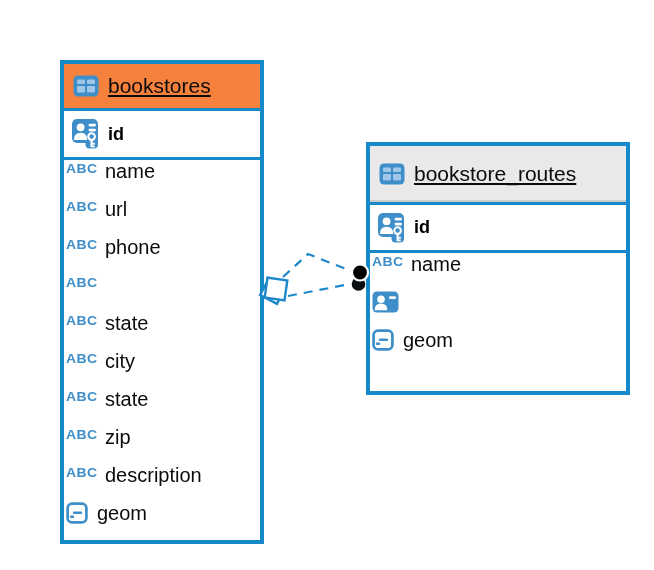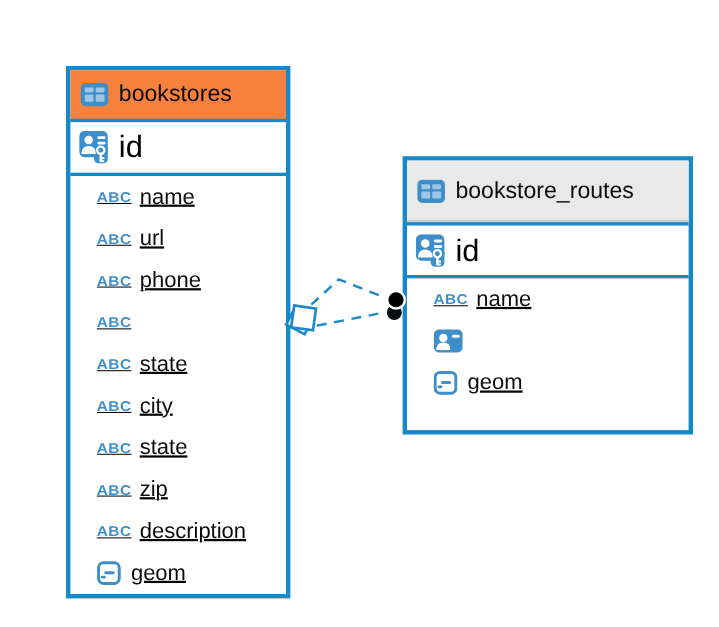--- a/index.html
+++ b/index.html
@@ -6,29 +6,29 @@
   body{font-family:"Liberation Sans", sans-serif; background:#ffffff;}
   .canvas{position:relative;width:654px;height:570px;background:#ffffff;overflow:hidden;}
 
   .ertable{position:absolute;border:4px solid #1689CA;background:#ffffff;box-sizing:content-box;}
   .ertable.bookstores{left:60px;top:60px;width:196px;height:476px;}
   .ertable.routes{left:366px;top:142px;width:256px;height:245px;}
 
   .thead{display:flex;align-items:center;gap:9px;padding-left:9px;border-bottom:3px solid #1689CA;box-sizing:border-box;}
   .bookstores .thead{height:47px;}
   .routes .thead{height:59px;box-shadow:inset 0 -2px 0 rgba(0,0,0,0.12);}
-  .ttitle{font-size:21px;color:#0b0b0b;white-space:nowrap;}
+  .ttitle{font-size:21px;color:#0b0b0b;white-space:nowrap;text-decoration:underline;}
 
   .pkrow{display:flex;align-items:center;gap:9px;padding-left:8px;border-bottom:3px solid #1689CA;box-sizing:border-box;}
   .bookstores .pkrow{height:49px;}
   .routes .pkrow{height:48px;}
-  .pkrow .lbl{font-weight:normal;font-size:28px;color:#000;}
+  .pkrow .lbl{font-weight:bold;font-size:18px;color:#000;}
 
   .rows{display:flex;flex-direction:column;}
-  .row{display:flex;align-items:center;gap:9px;padding-left:24px;height:38px;box-sizing:border-box;text-decoration:underline;}
+  .row{display:flex;align-items:flex-start;gap:9px;padding-left:2px;height:38px;box-sizing:border-box;}
   .lbl{font-size:20px;color:#0b0b0b;white-space:nowrap;}
 
   .abc{font-size:14px;font-weight:700;color:#3E8FC9;letter-spacing:0.4px;width:30px;flex:0 0 30px;
        transform:scaleY(0.92);display:inline-block;text-align:left;}
   .ic{flex:0 0 auto;display:block;}
 
   .connector{position:absolute;left:0;top:0;z-index:5;}
   .hiddendefs{position:absolute;width:0;height:0;overflow:hidden;}
 </style>
 </head>

